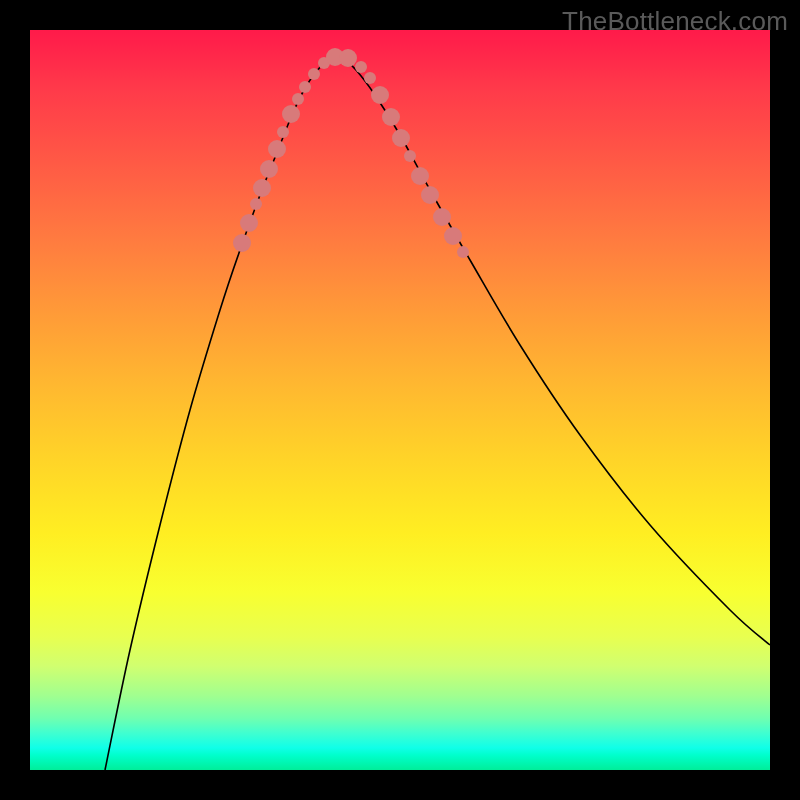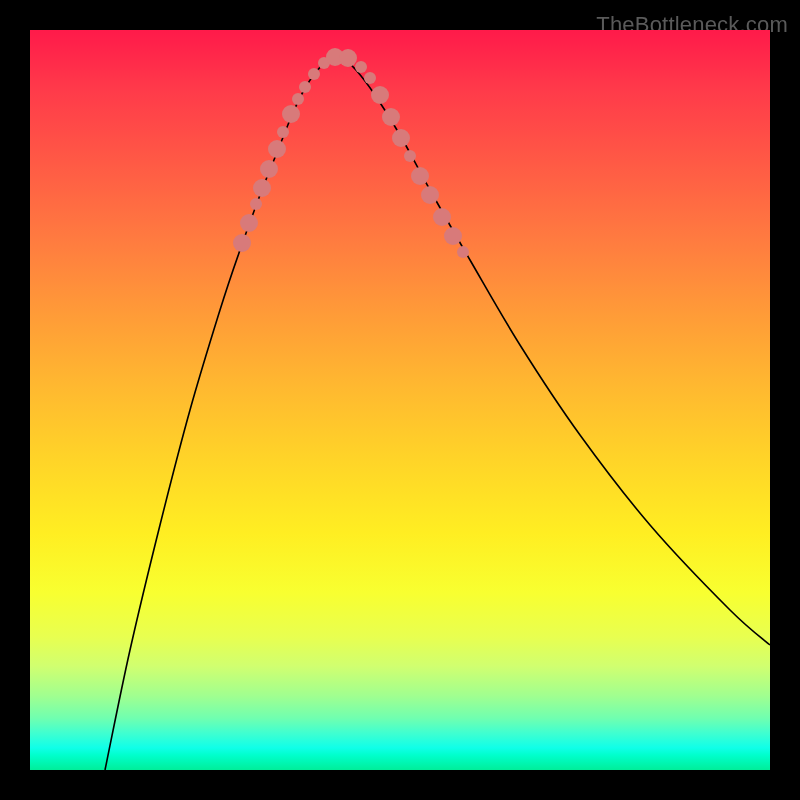--- a/index.html
+++ b/index.html
@@ -33,24 +33,24 @@
       #a0ff90 90%,
       #70ffb0 93%,
       #40ffd0 95%,
       #10ffe8 97%,
       #00ffcc 98%,
       #00ee99 100%
     );
   }
   .watermark {
     position: absolute;
-    top: 12px;
+    top: 6px;
     right: 12px;
     color: #5a5a5a;
-    font-size: 22px;
+    font-size: 26px;
     font-weight: 500;
     letter-spacing: 0.2px;
     text-align: center;
   }
   svg.plot {
     position: absolute;
     left: 0;
     top: 0;
     width: 740px;
     height: 740px;

